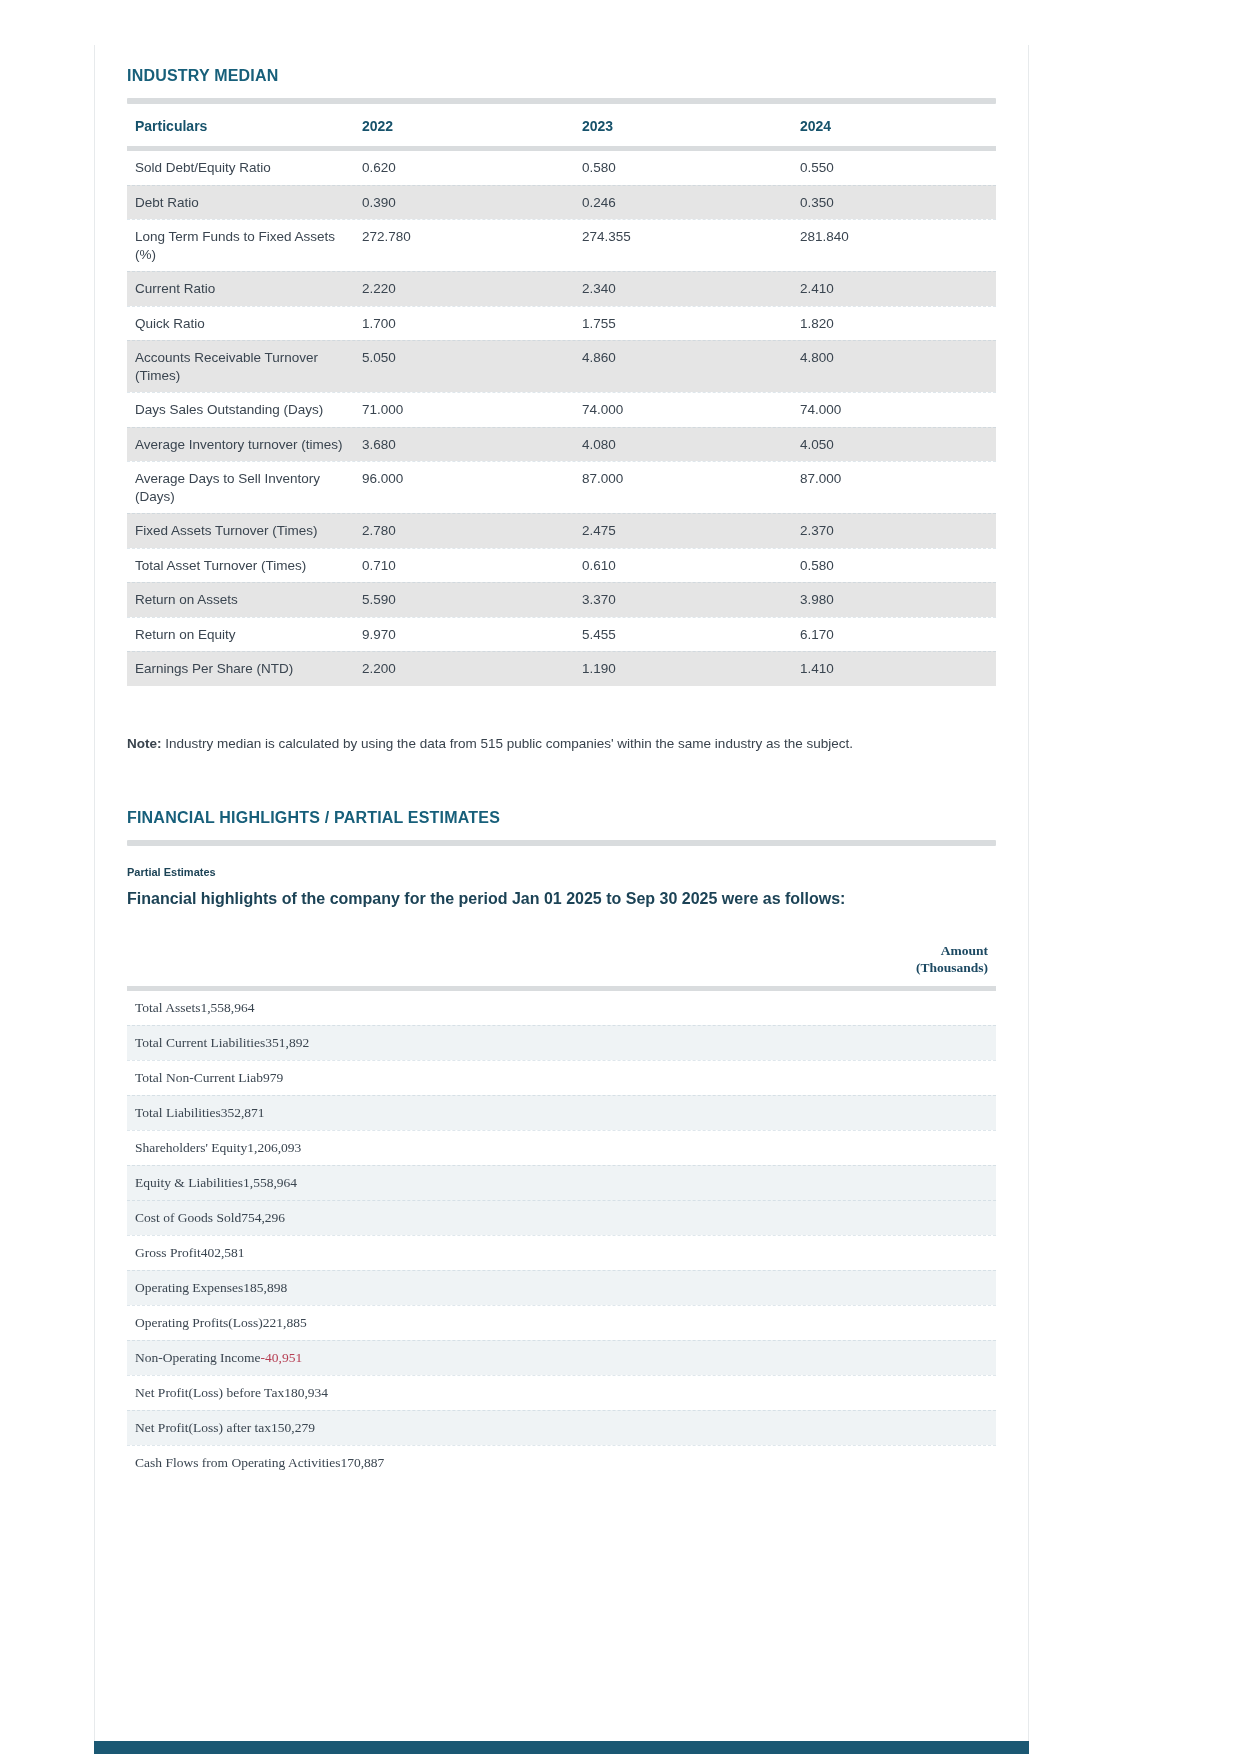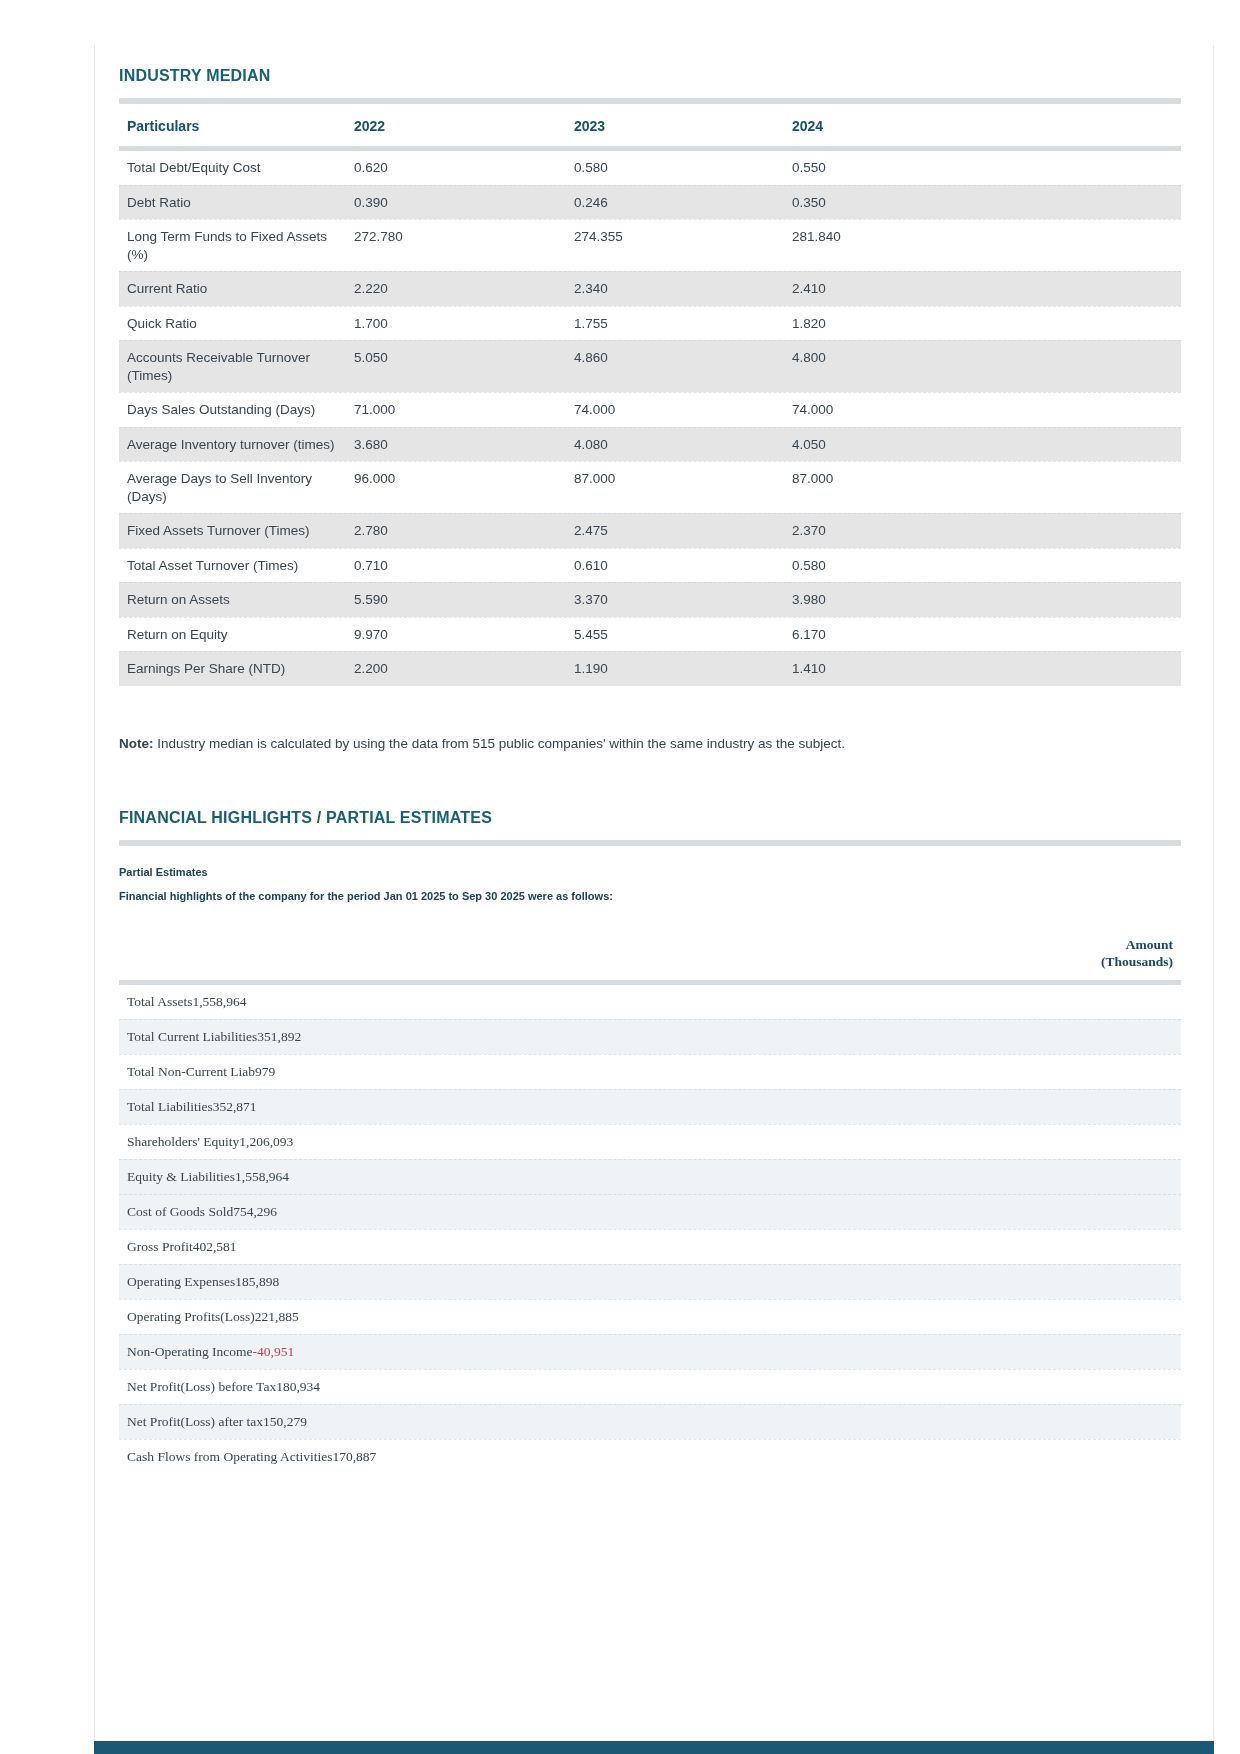--- a/index.html
+++ b/index.html
@@ -8,25 +8,25 @@
     width: 1240px;
     min-height: 1754px;
     font-family: "Liberation Sans", sans-serif;
     color: #3a4550;
     position: relative;
   }
   .page {
     position: absolute;
     left: 94px;
     top: 45px;
-    width: 1120px;
+    width: 935px;
     height: 1709px;
     border-left: 1px solid #e7eaec;
     border-right: 1px solid #e7eaec;
-    padding: 22px 32px 0 24px;
+    padding: 22px 32px 0 32px;
     background: #ffffff;
   }
   .section-title {
     color: #175f7a;
     font-size: 16px;
     font-weight: bold;
     letter-spacing: 0.2px;
   }
   .divider-bar {
     height: 6px;
@@ -66,21 +66,21 @@
   
   .section2 { margin-top: 58px; }
   .sub-bold {
     margin-top: 20px;
     font-size: 11px;
     font-weight: bold;
     color: #1c4356;
   }
   .intro-bold {
     margin-top: 12px;
-    font-size: 11px;
+    font-size: 16px;
     font-weight: bold;
     color: #1c4356;
   }
   
   .t2 { margin-top: 30px; font-family: Liberation Serif, serif; }
   .t2-header {
     text-align: right;
     padding: 4px 8px 10px 0;
     color: #1c4962;
     font-size: 13.5px;
@@ -122,21 +122,21 @@
       <div class="cell">Particulars</div>
       <div class="cell">2022</div>
       <div class="cell">2023</div>
       <div class="cell">2024</div>
     </div>
     <div class="t1-header-bar"></div>
 
     <div>
 
         <div class="t1-row">
-          <div class="cell label">Total Debt/Equity Cost</div>
+          <div class="cell label">Sold Debt/Equity Ratio</div>
           <div class="cell">0.620</div>
           <div class="cell">0.580</div>
           <div class="cell">0.550</div>
         </div>
 
         <div class="t1-row alt">
           <div class="cell label">Debt Ratio</div>
           <div class="cell">0.390</div>
           <div class="cell">0.246</div>
           <div class="cell">0.350</div>

